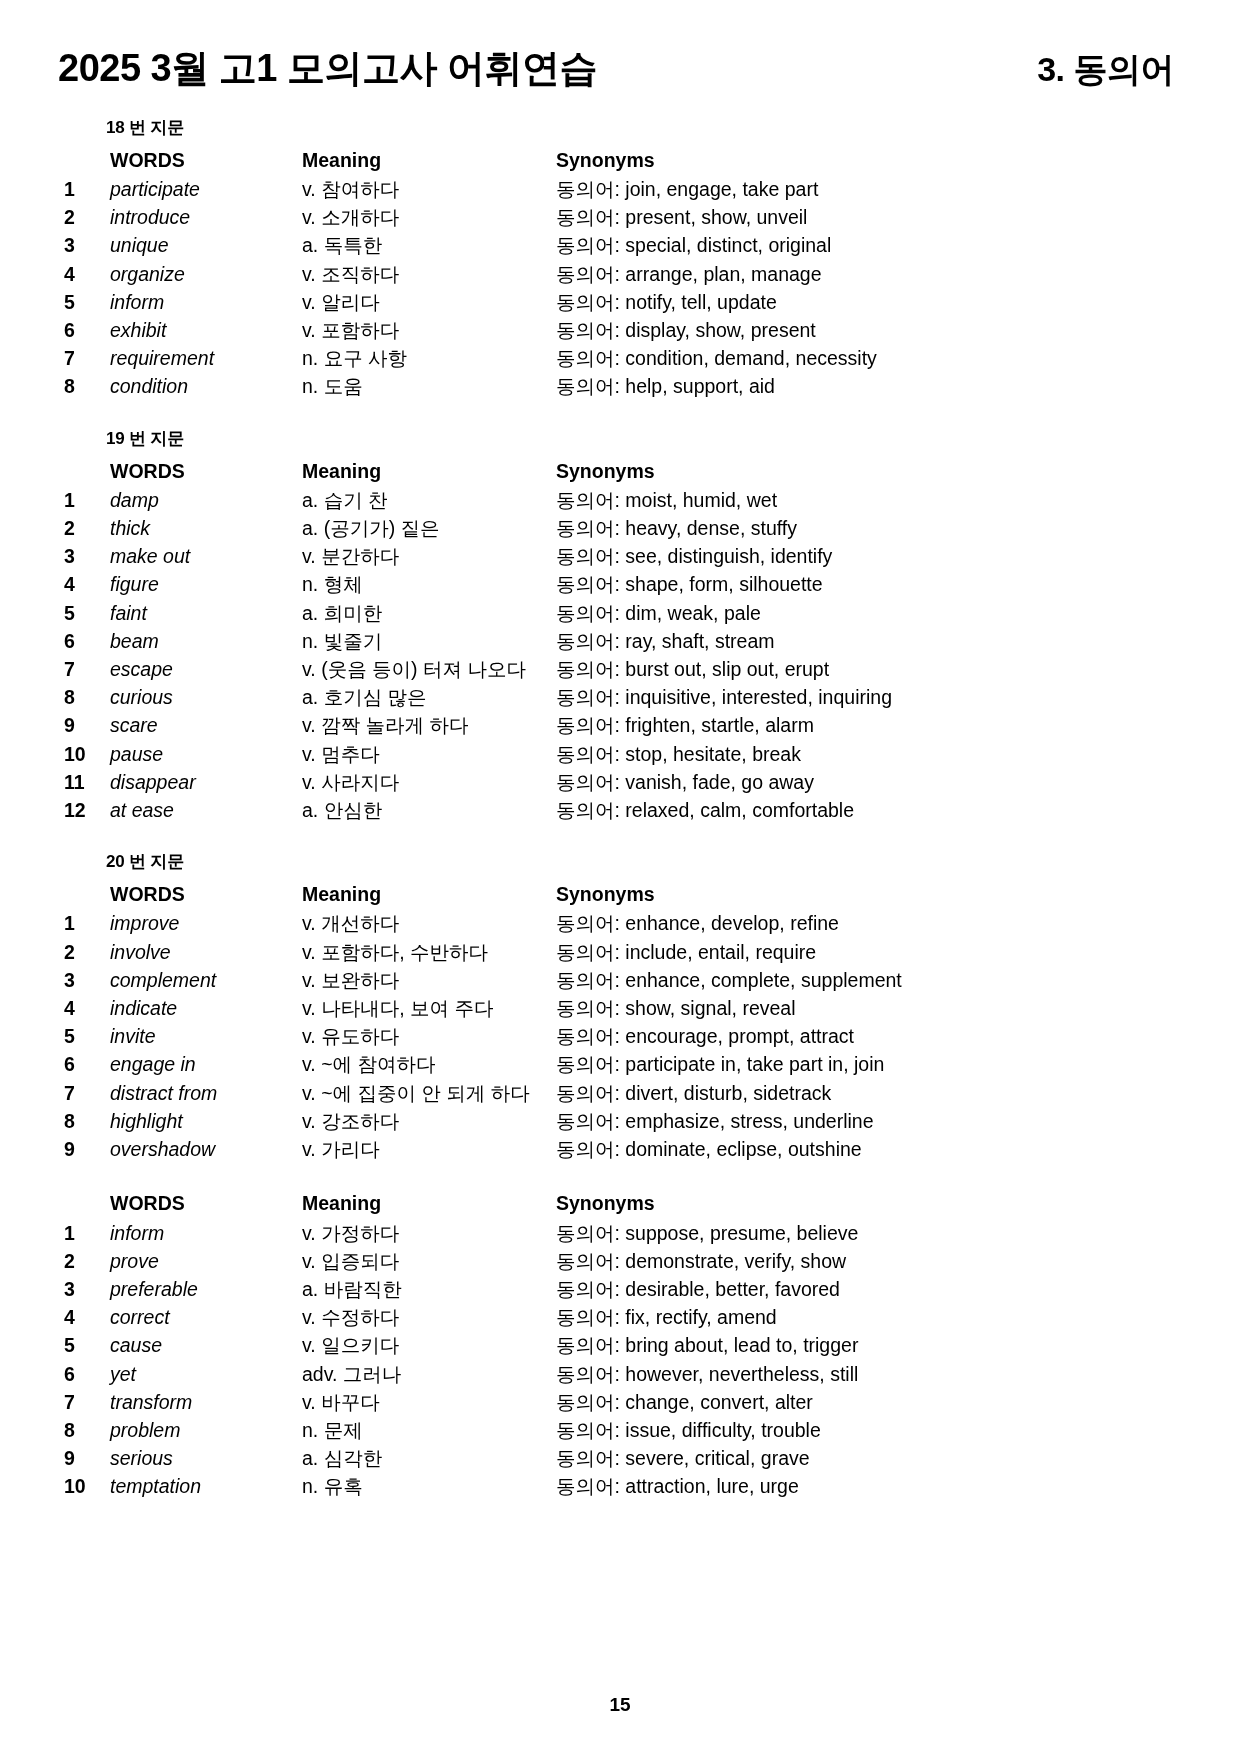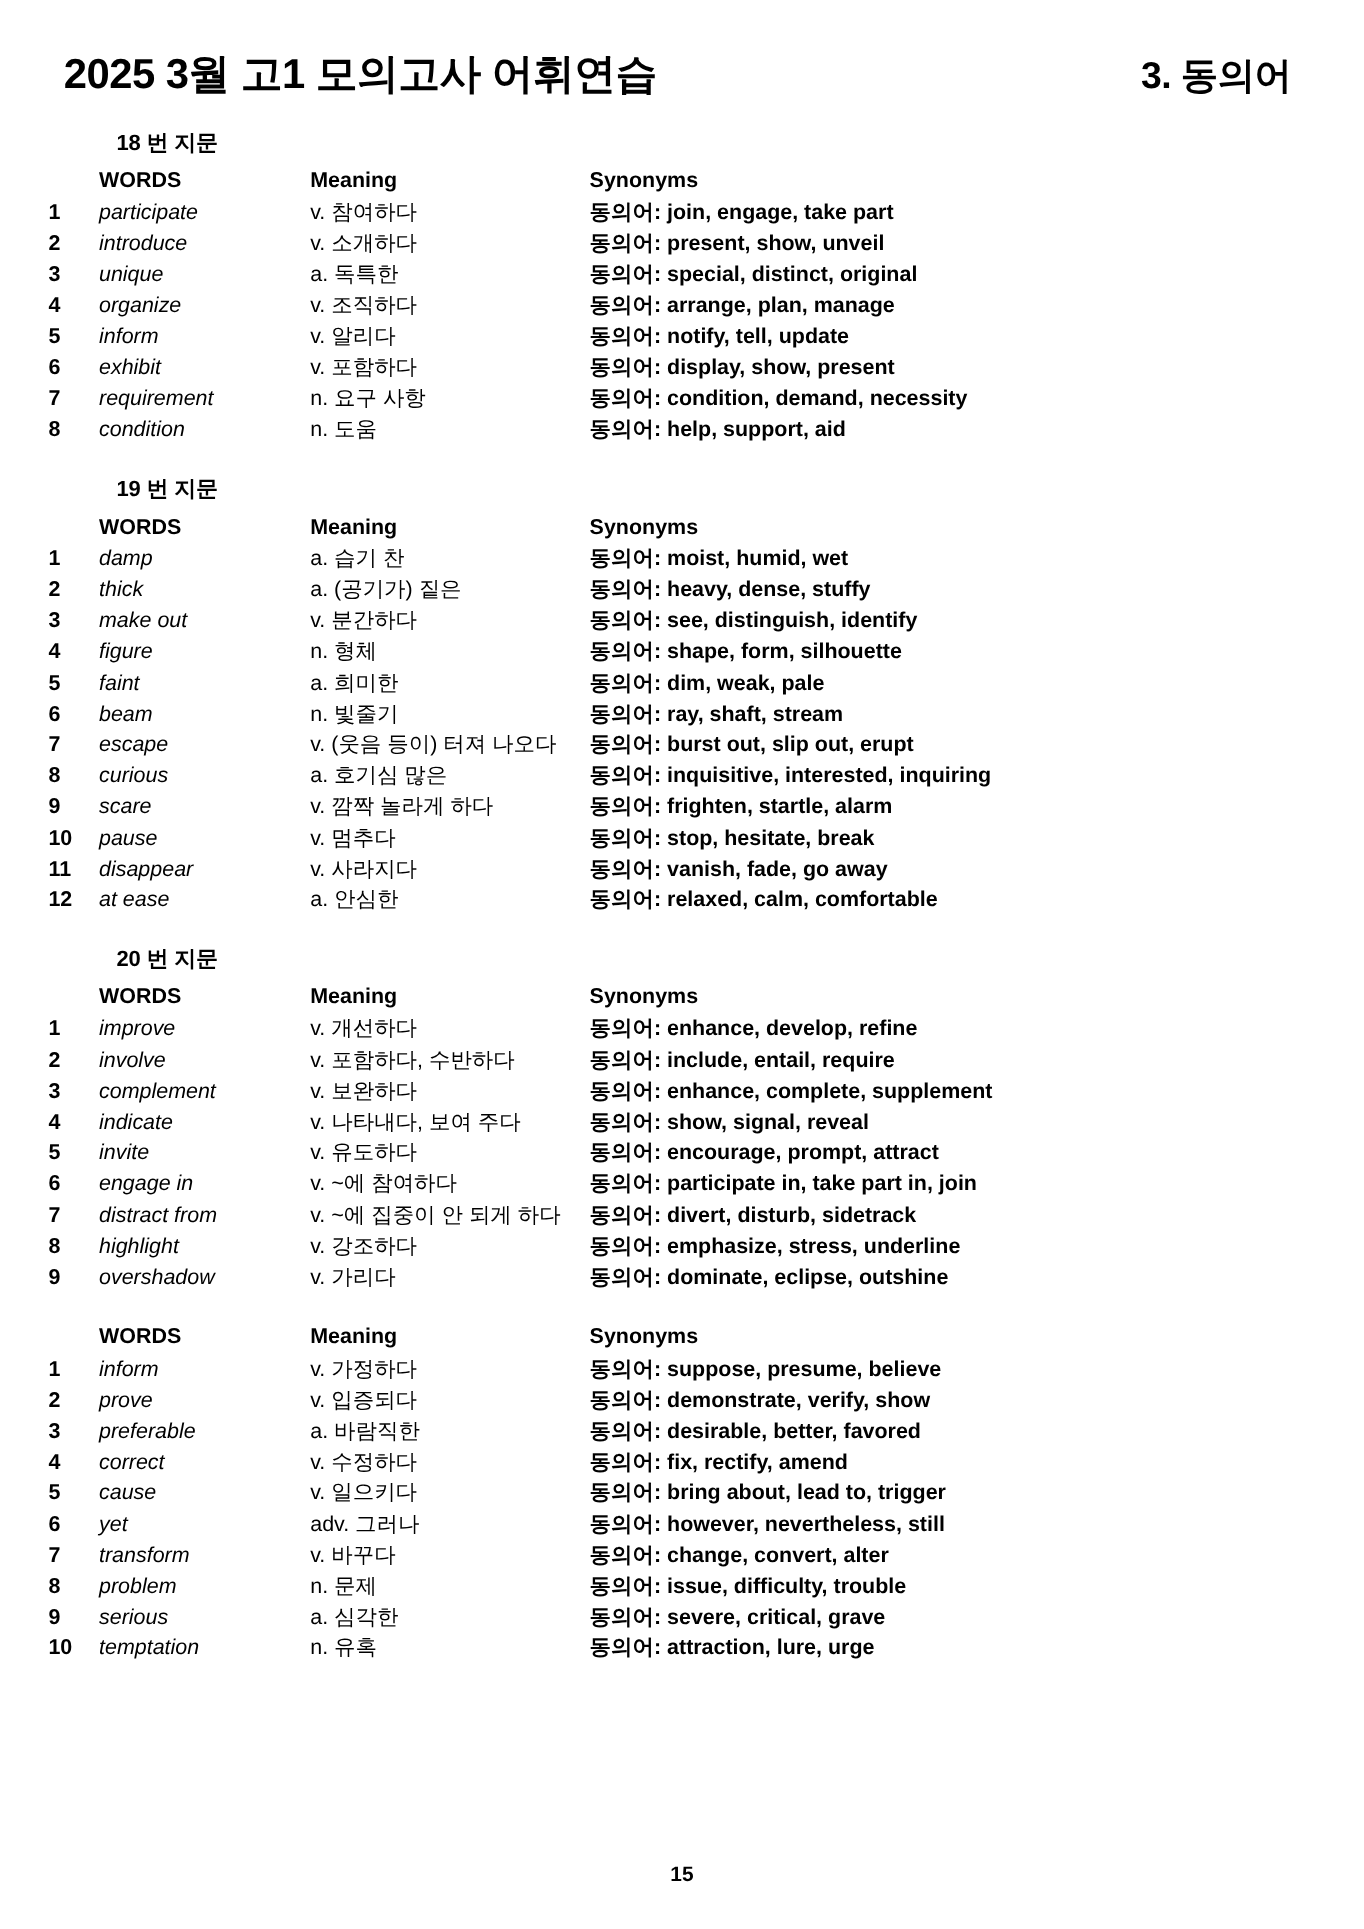--- a/index.html
+++ b/index.html
@@ -46,31 +46,32 @@
     line-height: 1.1;
     white-space: nowrap;
     padding-right: 6px;
   }
 
   
   .section {
     margin-bottom: 26px;
   }
   .section-title {
-    font-size: 20px;
+    font-size: 17px;
     font-weight: bold;
     margin-left: 62px;
     margin-bottom: 7px;
     letter-spacing: -0.2px;
   }
 
   table.vocab {
     border-collapse: collapse;
     width: 100%;
     table-layout: fixed;
+    margin-left: 20px;
   }
   table.vocab col.c-num   { width: 46px; }
   table.vocab col.c-word  { width: 192px; }
   table.vocab col.c-mean  { width: 254px; }
   table.vocab col.c-syn   { width: auto; }
 
   table.vocab th, table.vocab td {
     padding: 0;
     text-align: left;
     vertical-align: baseline;
@@ -87,21 +88,21 @@
   th.h-word, td.t-word { padding-left: 2px; }
 
   td.t-num {
     font-weight: bold;
     text-align: right;
     padding-right: 10px;
     font-size: 19px;
   }
   td.t-word { font-weight: normal; font-style: italic; }
   td.t-mean { font-weight: normal; }
-  td.t-syn  { font-weight: bold; }
+  td.t-syn  { font-weight: normal; }
 
   
   .footer {
     position: absolute;
     left: 0;
     right: 0;
     bottom: 38px;
     text-align: center;
     font-size: 19px;
     font-weight: bold;

